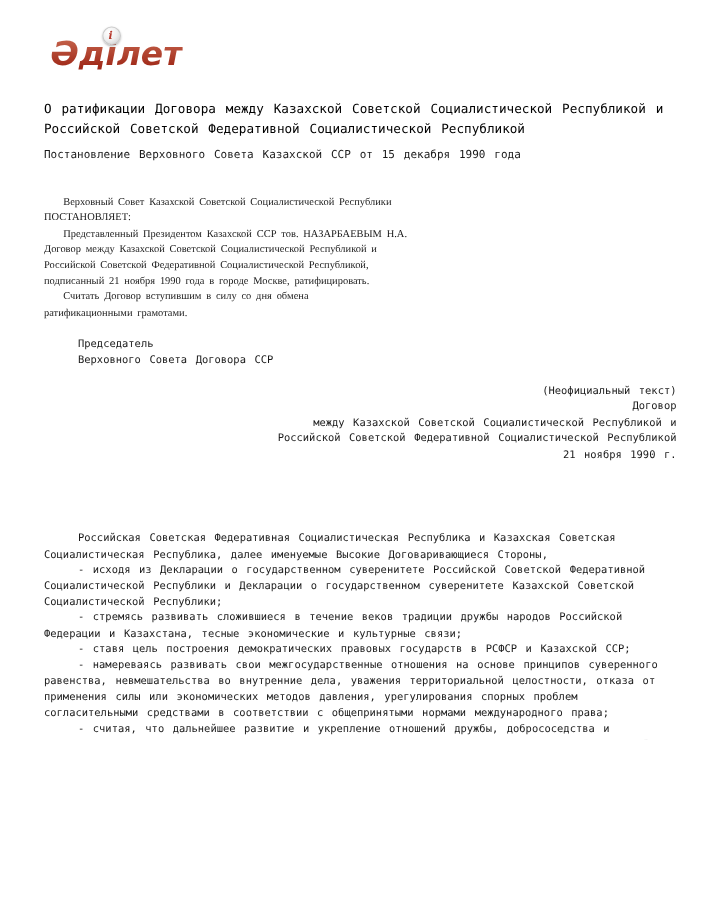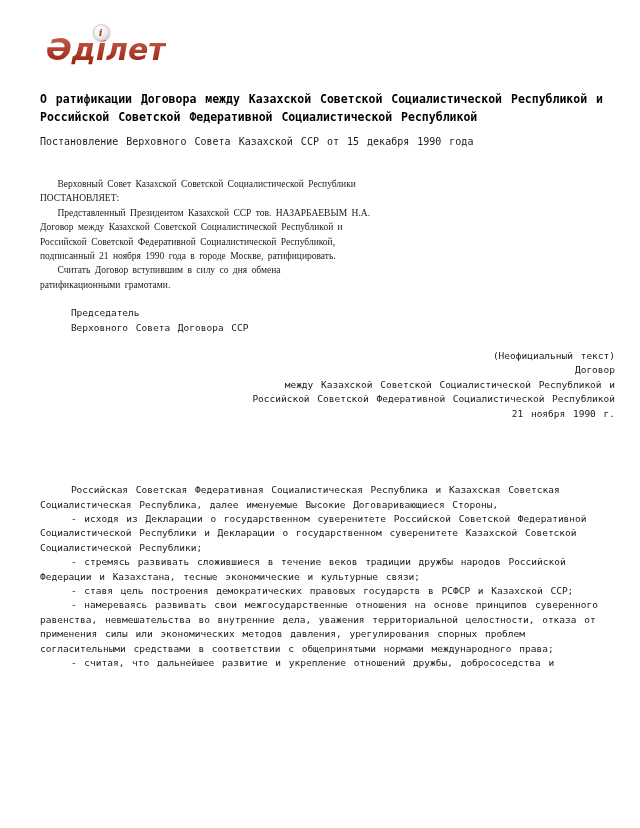--- a/index.html
+++ b/index.html
@@ -69,21 +69,21 @@
   
   .doc {
     padding: 0 25px 0 40px;
     font-family: "DejaVu Sans Mono", "Liberation Mono", monospace;
     color: #1a1a1a;
   }
   .title {
     margin: 14px 0 0 0;
     font-family: "DejaVu Sans Mono", "Liberation Mono", monospace;
     font-size: 11.5px;
-    font-weight: bold;
+    font-weight: normal;
     line-height: 18px;
     word-spacing: 2px;
     white-space: pre-wrap;
     color: #000000;
   }
   .subtitle {
     margin-top: 9px;
     font-size: 10px;
     line-height: 14px;
     word-spacing: 2px;

